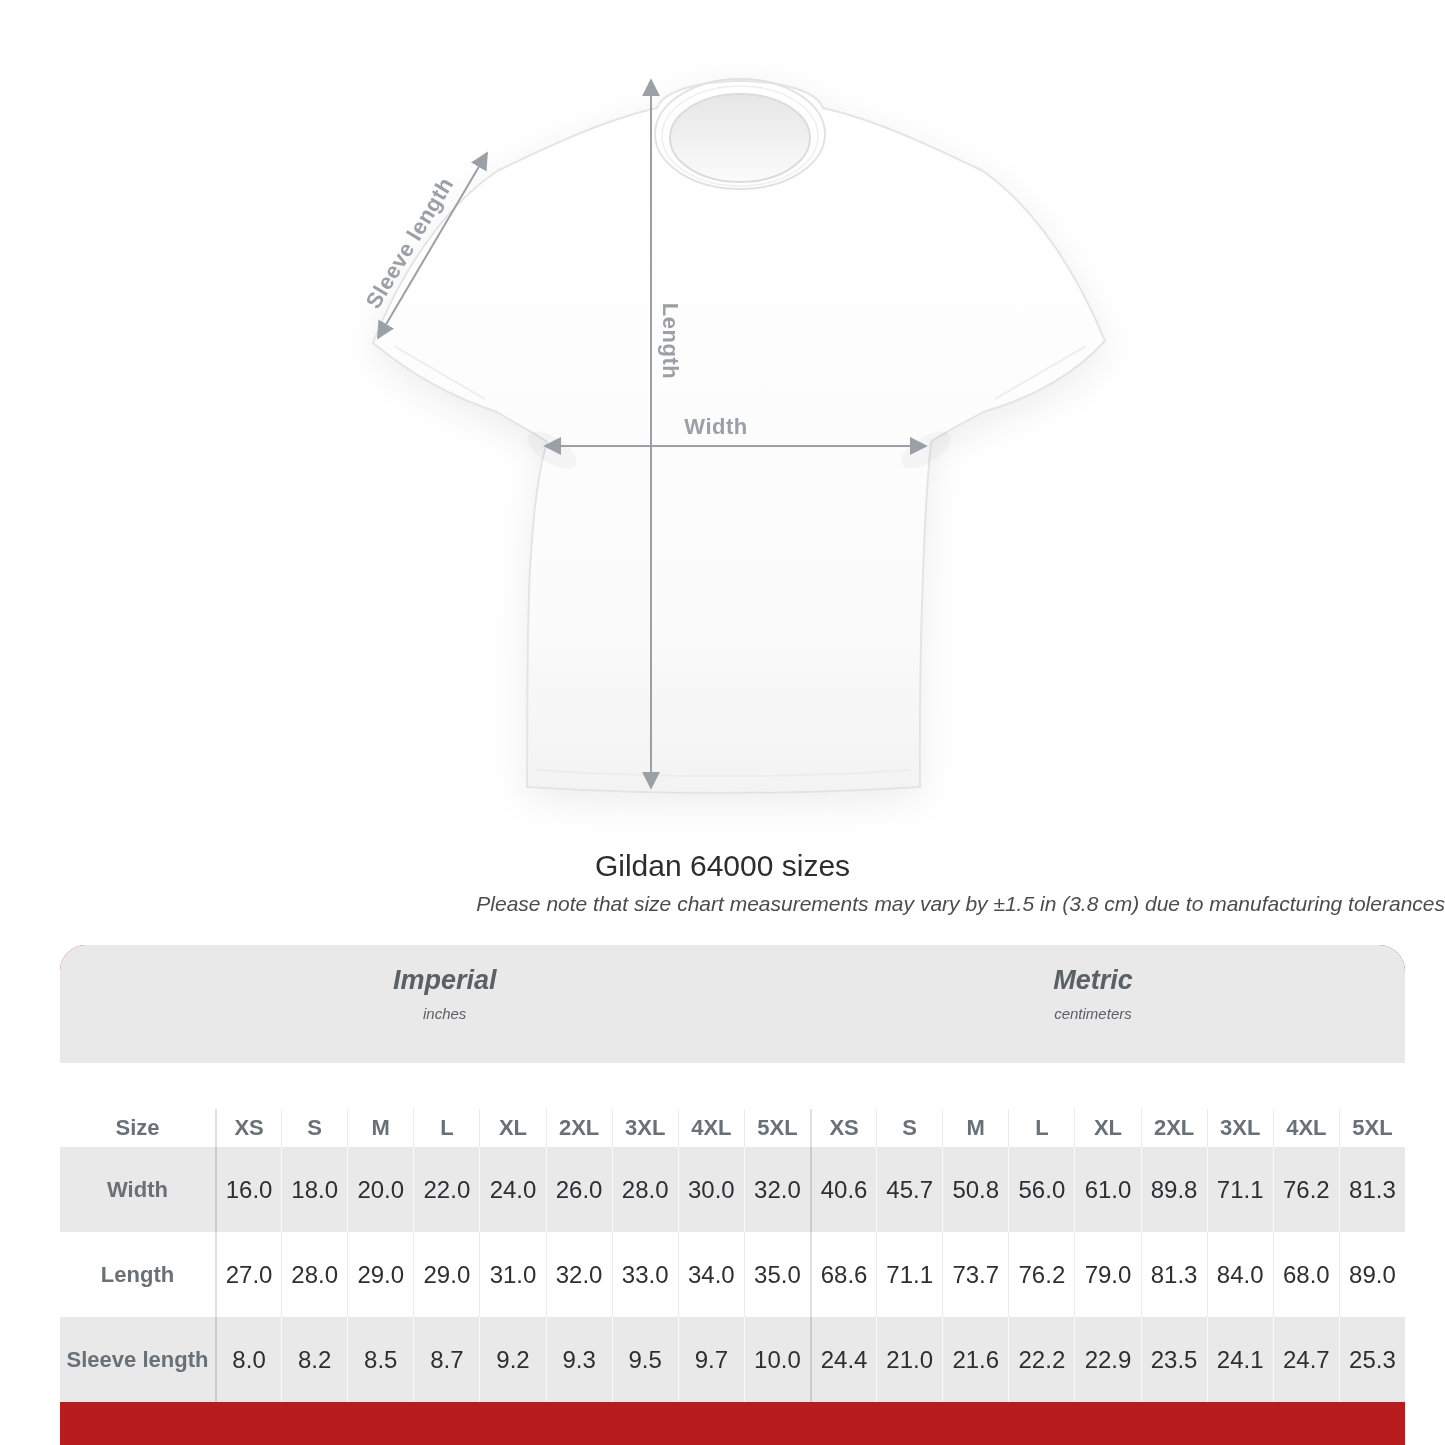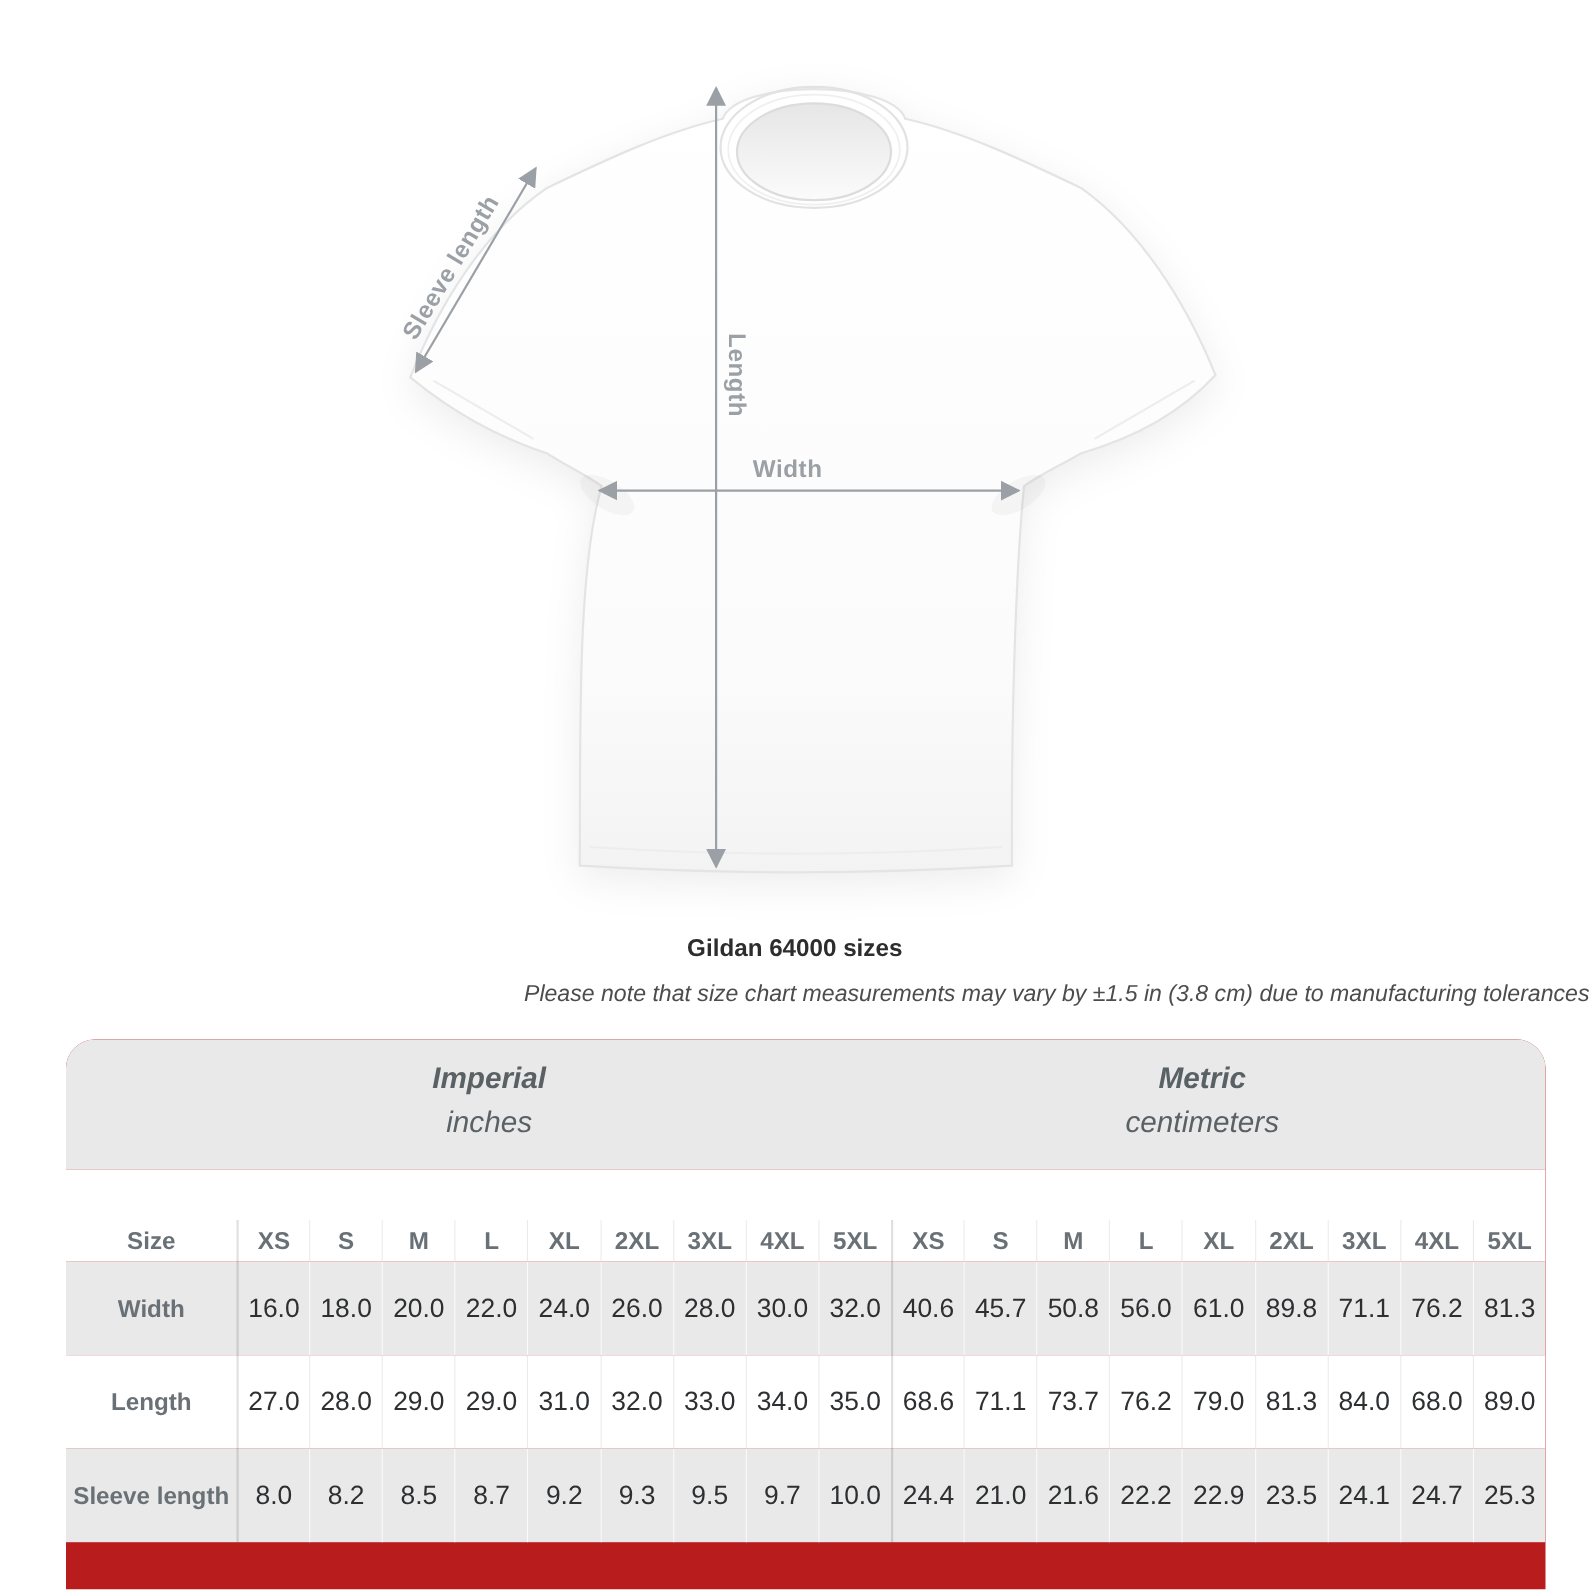--- a/index.html
+++ b/index.html
@@ -11,33 +11,33 @@
              filter:drop-shadow(0 10px 18px rgba(0,0,0,0.07));}
   .arrows-svg{position:absolute;left:340px;top:50px;width:770px;height:780px;}
   .mlabel{position:absolute;font-weight:bold;font-size:22px;color:#9aa0a5;
           white-space:nowrap;letter-spacing:.5px;}
   .mlabel.sleeve{left:410px;top:243px;transform:translate(-50%,-50%) rotate(-59deg);}
   .mlabel.length{left:670px;top:341px;transform:translate(-50%,-50%) rotate(90deg);}
   .mlabel.width{left:716px;top:427px;transform:translate(-50%,-50%);}
 
   
   .title{position:absolute;top:849px;left:0;width:100%;margin:0;text-align:center;
-         font-size:22px;font-weight:bold;color:#2d2d2d;}
+         font-size:30px;font-weight:normal;color:#2d2d2d;}
   .subtitle{position:absolute;top:892px;left:0;width:100%;text-align:right;
             font-style:italic;font-size:21px;color:#4c4c4c;}
 
   
   .size-table{position:absolute;left:60px;top:945px;width:1345px;height:576px;
               border-radius:26px;overflow:hidden;background:#b91c1c;}
   .band{position:relative;height:118px;background:#e9e9e9;}
   .unit{position:absolute;top:20px;text-align:center;transform:translateX(-50%);}
   .unit.imperial{left:28.6%;}
   .unit.metric{left:76.8%;}
   .unit-name{font-size:27px;font-weight:bold;font-style:italic;color:#5a6165;}
-  .unit-sub{margin-top:9px;font-size:27px;font-style:italic;color:#5a6165;}
+  .unit-sub{margin-top:9px;font-size:15px;font-style:italic;color:#5a6165;}
 
   .trow{display:grid;grid-template-columns:155px repeat(18,1fr);}
   .r-white{background:#ffffff;height:84px;}
   .r-gray{background:#e9e9e9;height:85px;}
   .trow.hrow{height:84px;}
   .cell{display:flex;align-items:center;justify-content:center;
         font-size:24px;color:#2e2f31;overflow:hidden;}
   .cell.head{font-weight:bold;font-size:22px;color:#6a7176;margin-top:46px;}
   .cell.rlabel{font-weight:bold;font-size:22px;color:#6a7176;}
   .sep{border-left:1px solid rgba(0,0,0,0.08);}

